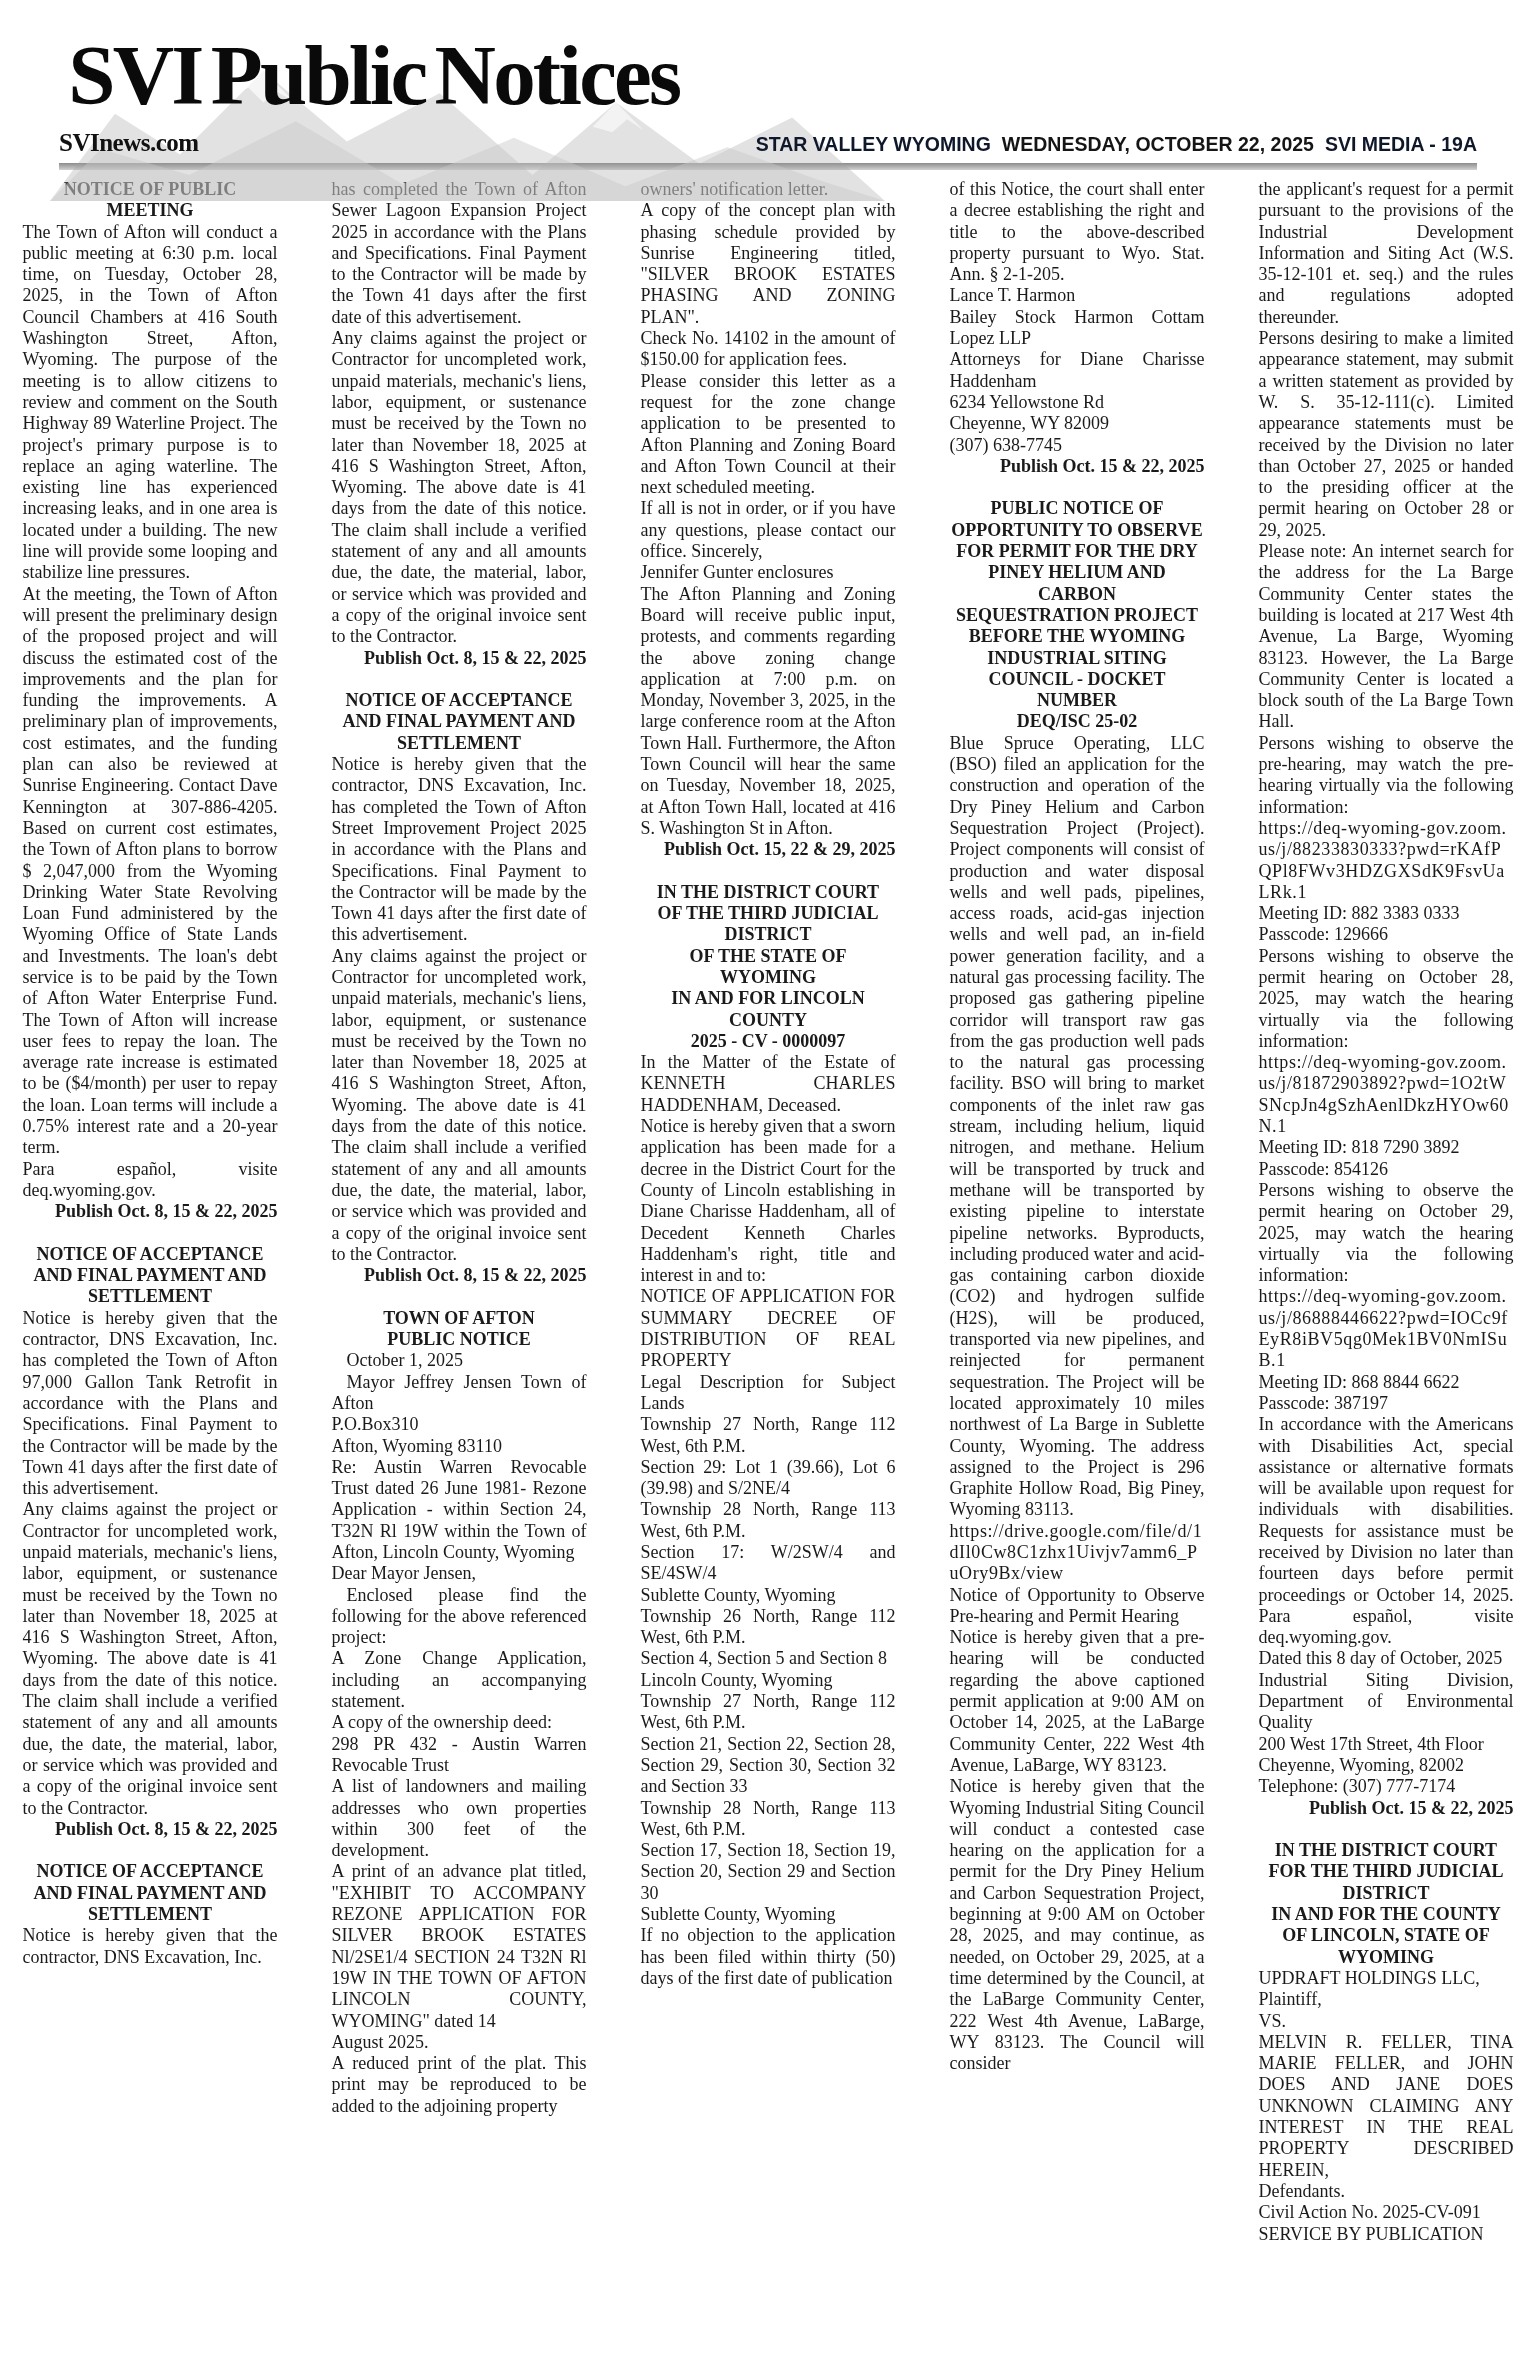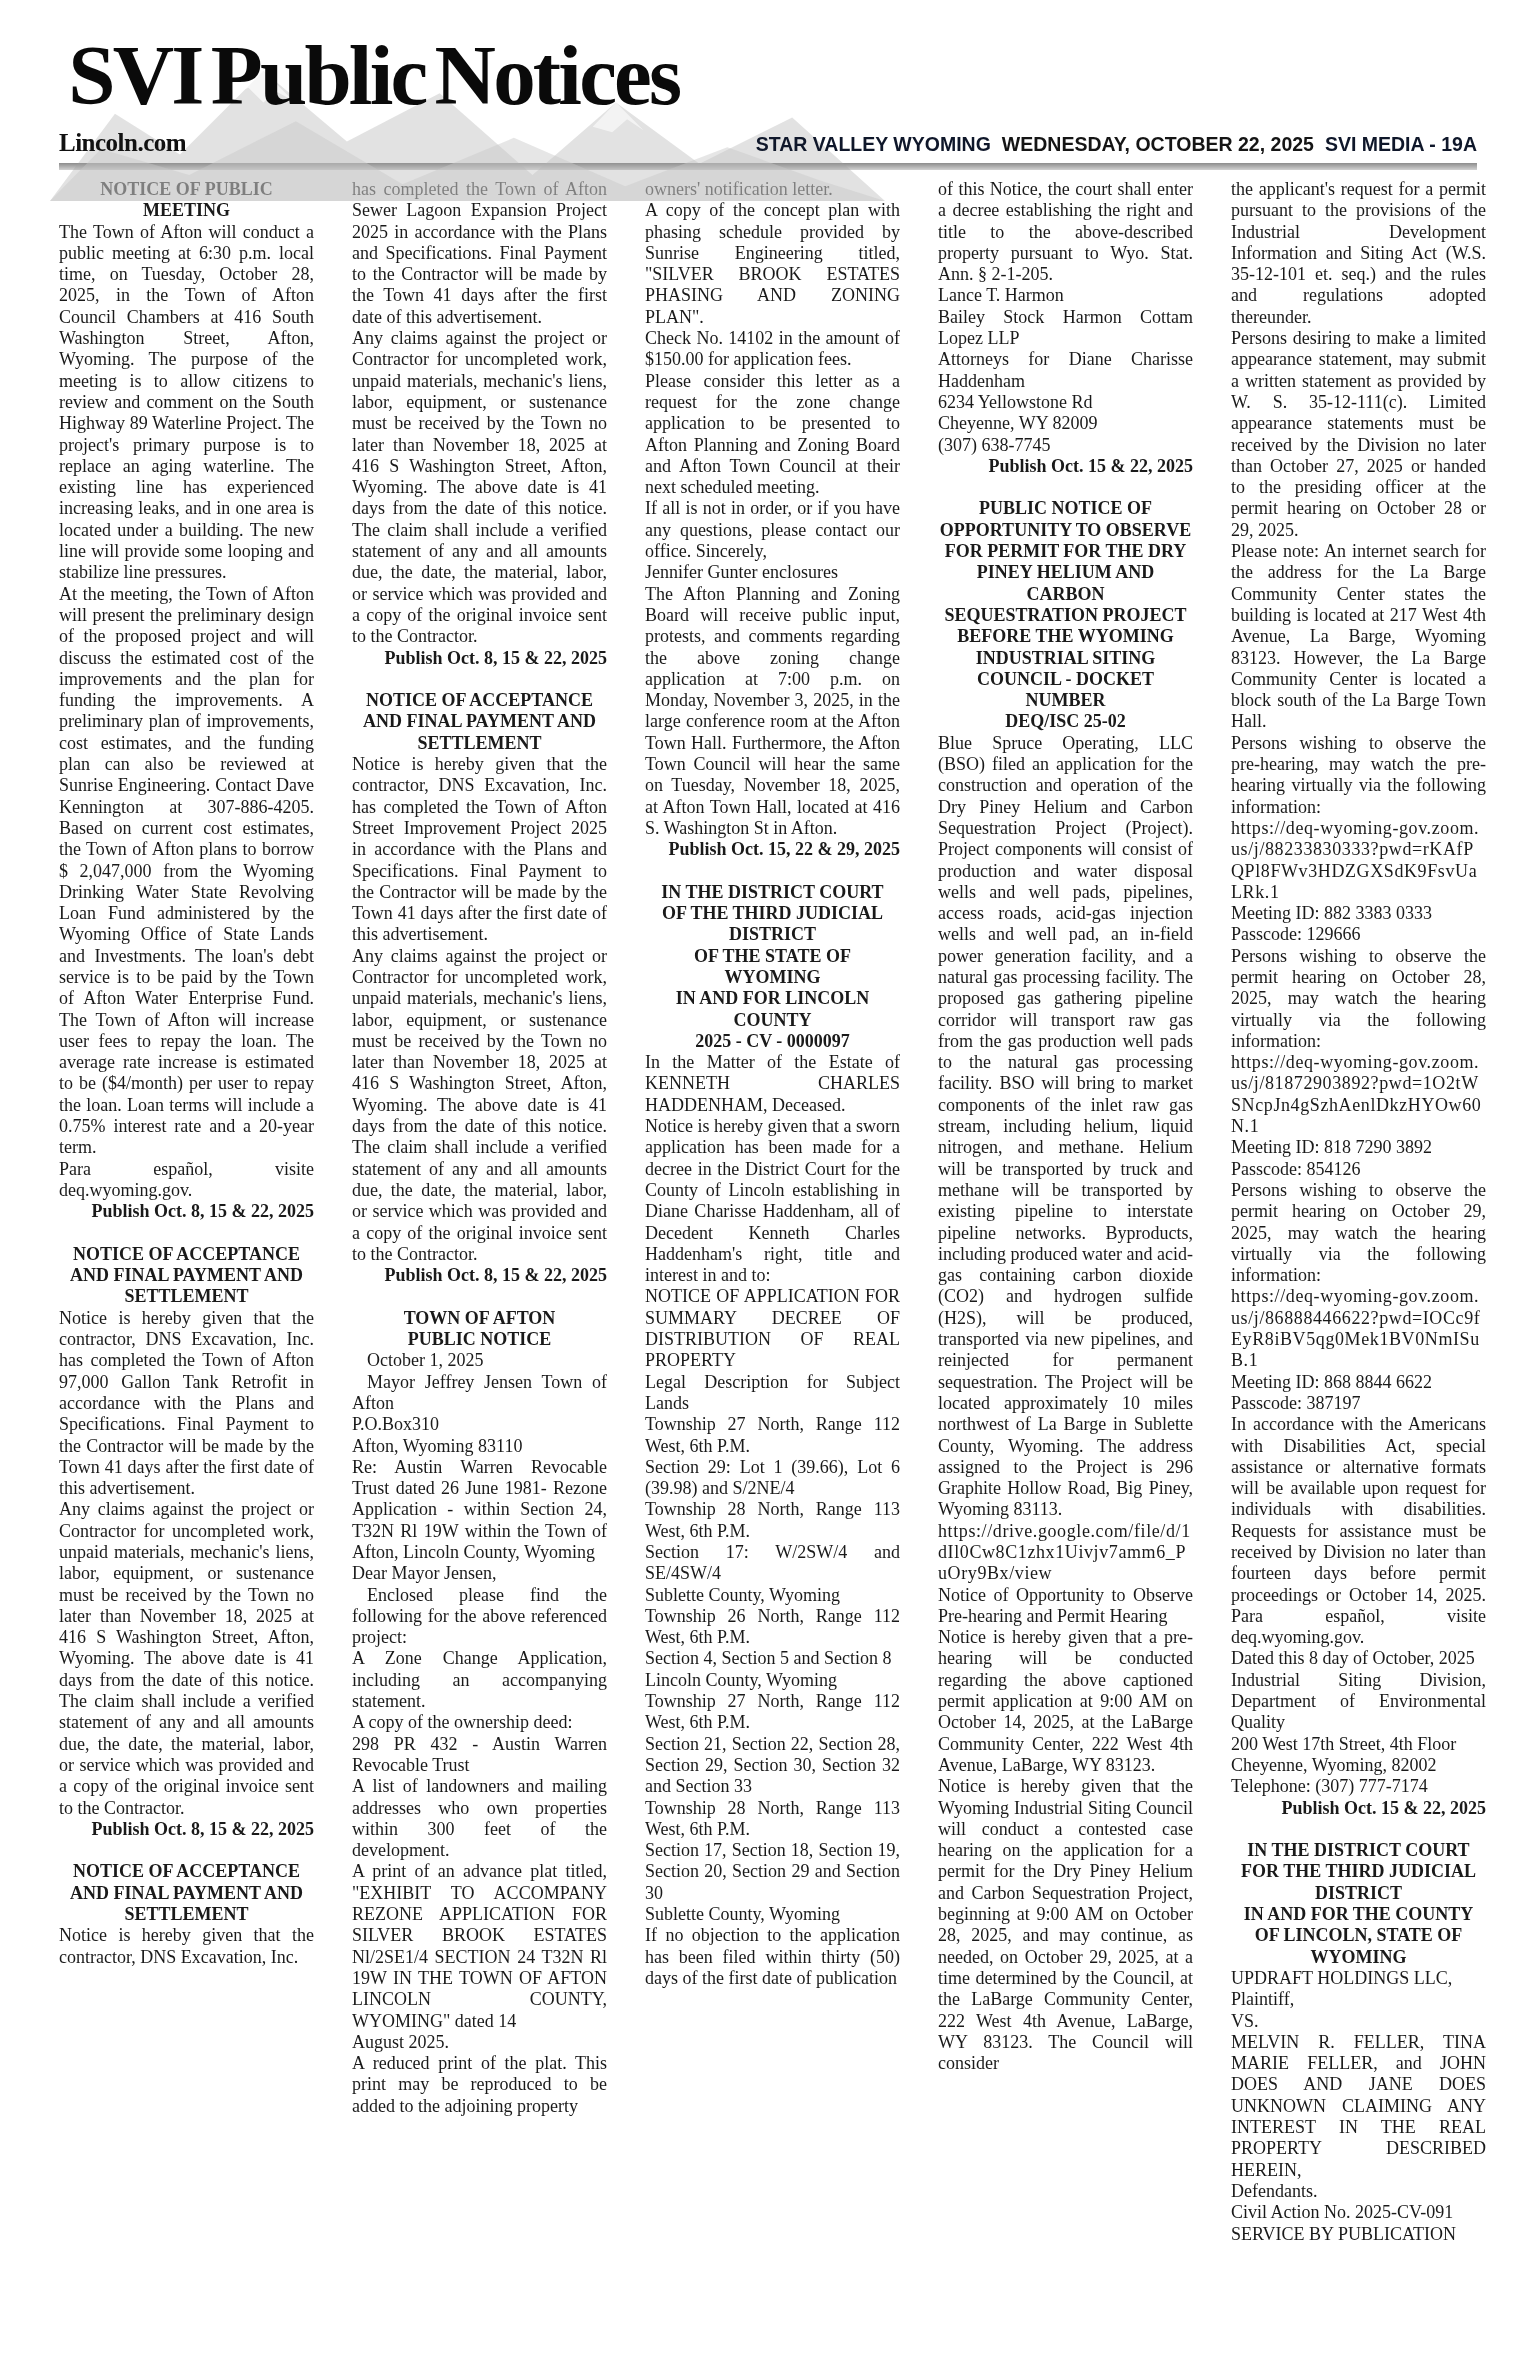--- a/index.html
+++ b/index.html
@@ -44,22 +44,23 @@
   }
   .meta-gray { color: #0f172a; }
   .meta-black { color: #151515; }
   .divider {
     height: 6.5px; margin-top: 6.5px;
     background: linear-gradient(to bottom, #8c8c8c, #d2d2d2);
   }
 
   
   .cols {
-    display: flex; gap: 38px; margin-top: 16px;
+    display: flex; gap: 54px; margin-top: 16px;
     align-items: flex-start;
+    justify-content: center;
   }
   .col {
     flex: 0 0 255px; width: 255px;
     font-size: 18px; line-height: 21.3px;
     text-align: justify;
     color: #1a1a1a;
   }
   .col > div { margin: 0; }
   .h {
     font-weight: bold; text-align: center;
@@ -82,21 +83,21 @@
 
   <div class="masthead">
     <svg class="mountain-art" viewBox="0 0 900 168" preserveAspectRatio="none" aria-hidden="true">
       <polygon points="0,168 70,74 140,118 230,28 320,104 420,52 520,140 610,62 700,128 800,78 900,168" fill="#9f9f9f" opacity="0.30"></polygon>
       <polygon points="0,168 55,112 150,140 265,82 380,150 500,100 620,152 730,110 830,146 900,168" fill="#c7c7c7" opacity="0.45"></polygon>
       <polygon points="200,52 230,28 262,60 244,50 230,62 214,46" fill="#ffffff" opacity="0.7"></polygon>
       <polygon points="585,88 610,62 640,92 622,80 606,94" fill="#ffffff" opacity="0.6"></polygon>
     </svg>
     <h1 class="masthead-title">SVI Public Notices</h1>
     <div class="meta-row">
-      <span class="site-name">Lincoln.com</span>
+      <span class="site-name">SVInews.com</span>
       <span class="meta-right">
         <span class="meta-gray">STAR VALLEY WYOMING</span>
         <span class="meta-black">WEDNESDAY, OCTOBER 22, 2025</span>
         <span class="meta-gray">SVI MEDIA - 19A</span>
       </span>
     </div>
     <div class="divider"></div>
   </div>
 
   <main class="cols">

